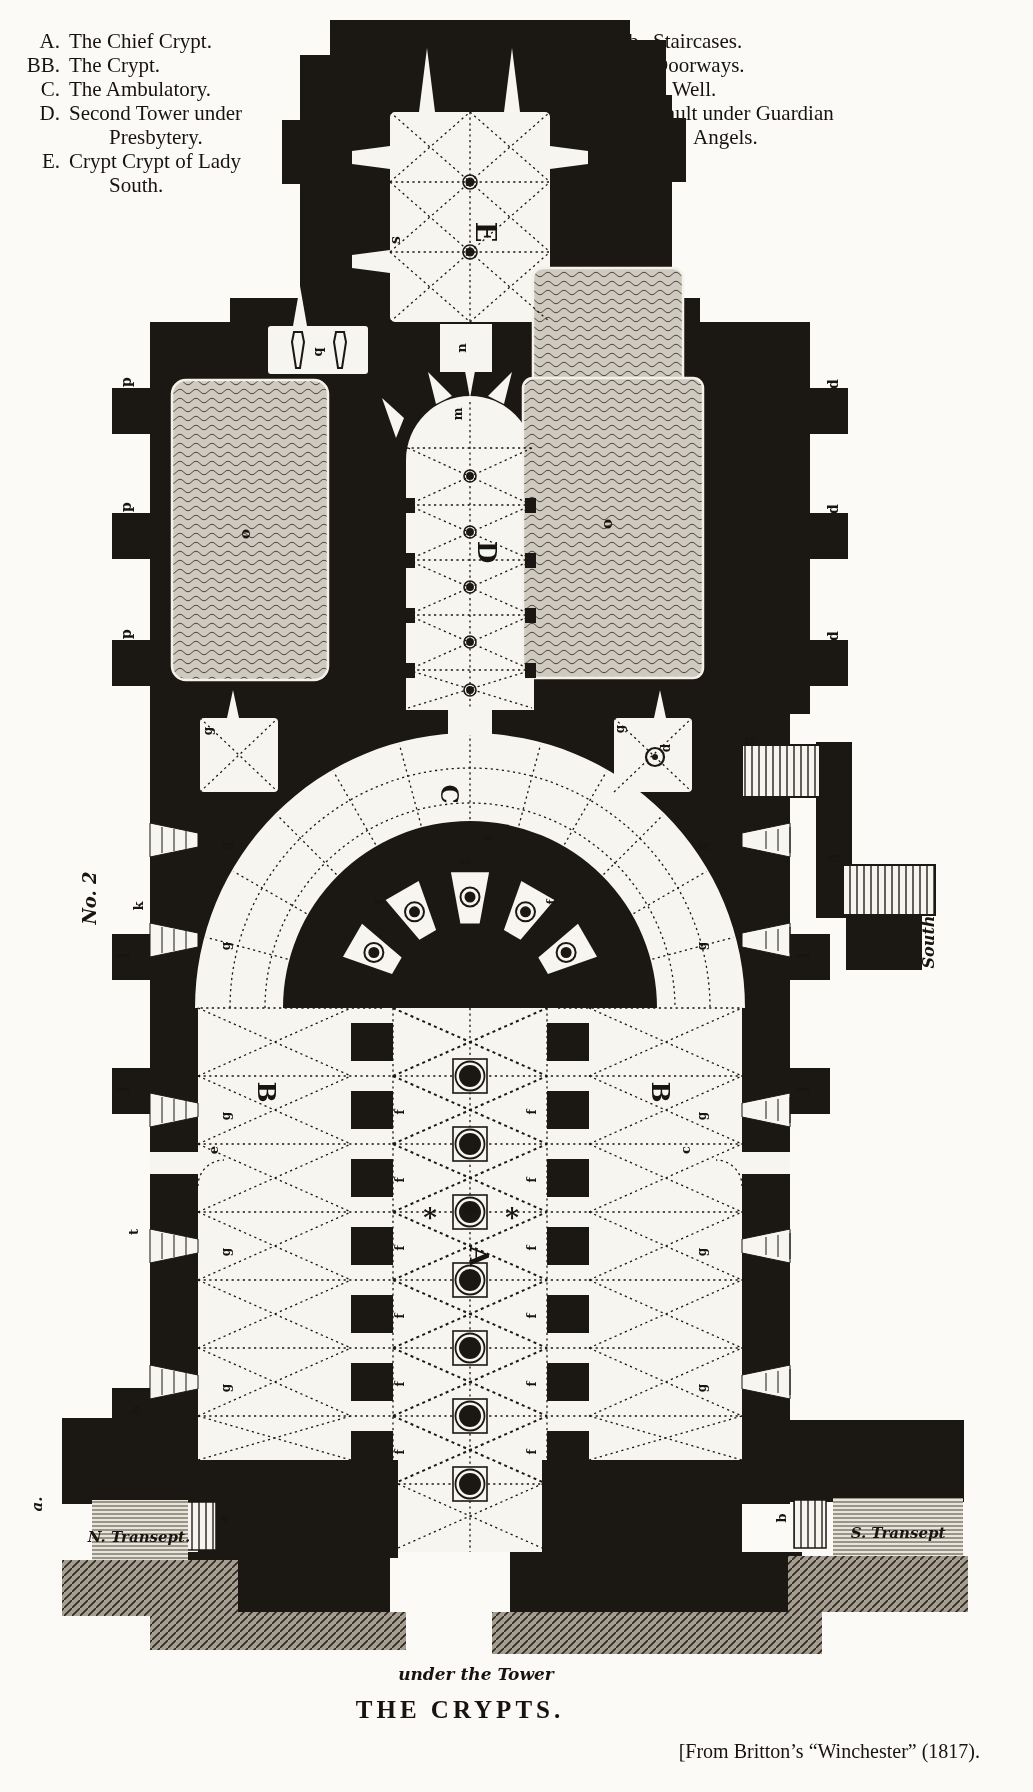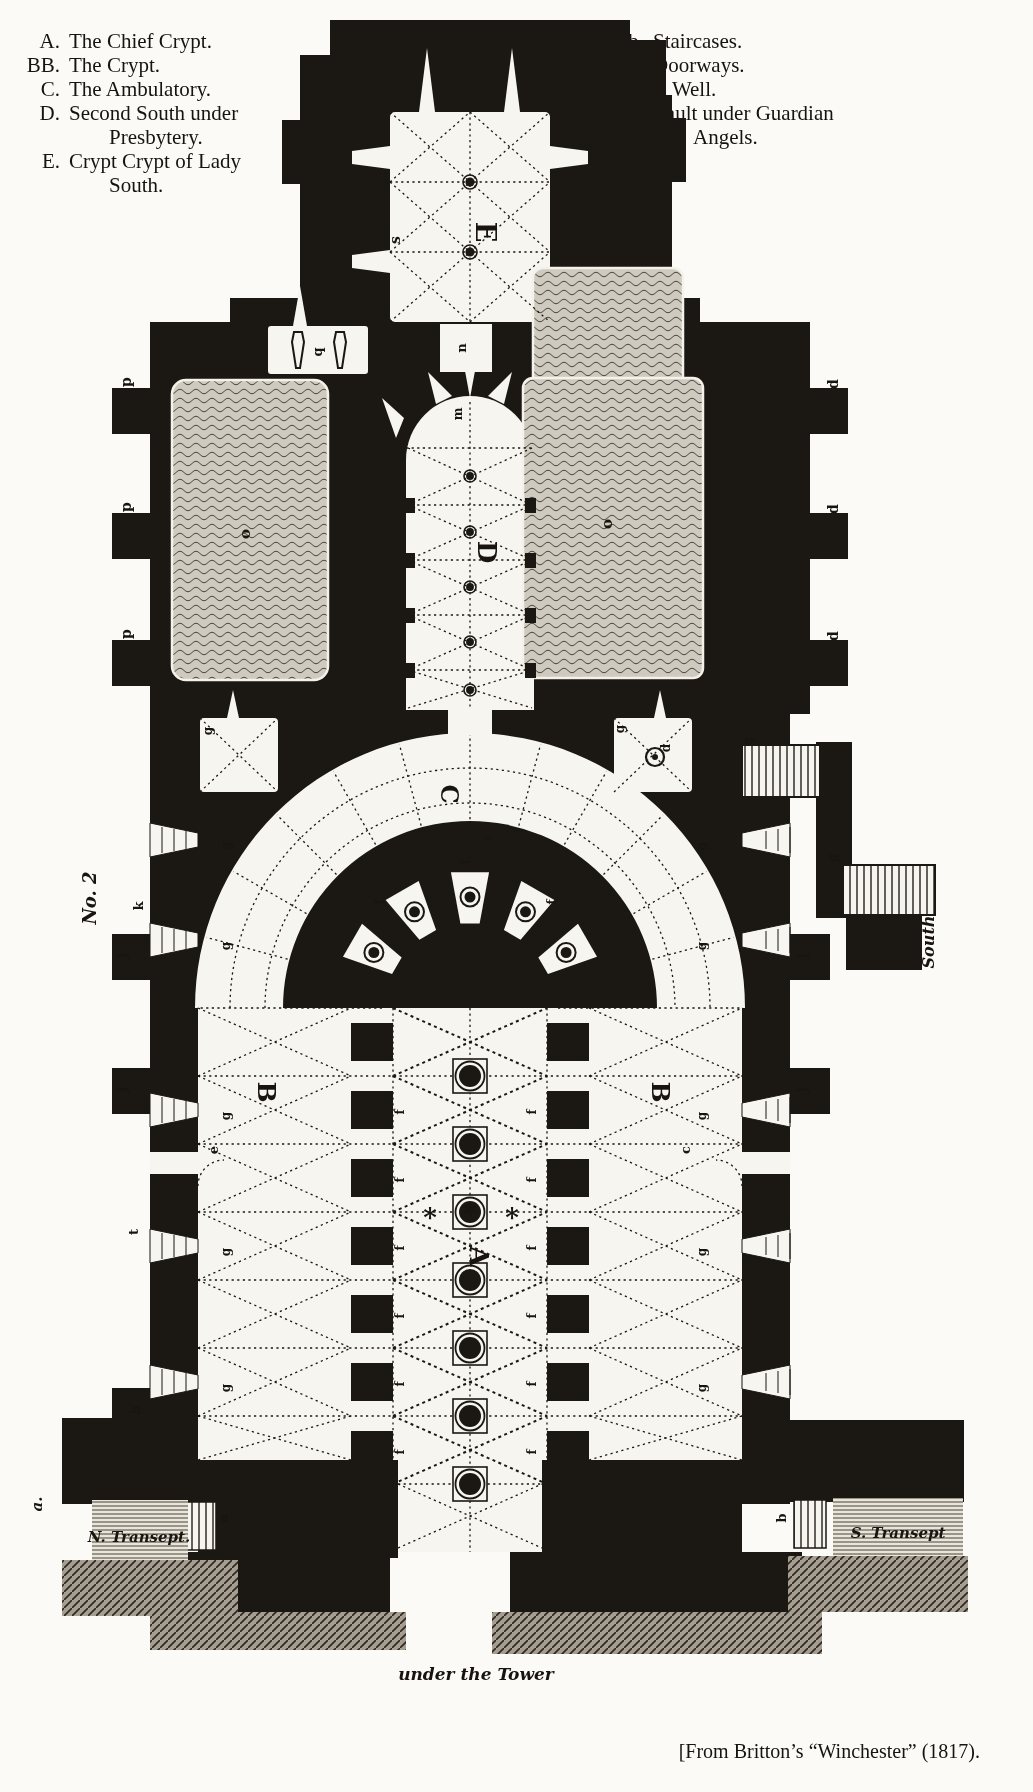--- a/index.html
+++ b/index.html
@@ -56,21 +56,21 @@
       </div>
       <div class="lg-row">
         <span class="lg-key">C.</span>
         <span class="lg-lines">
           <span>The Ambulatory.</span>
         </span>
       </div>
       <div class="lg-row">
         <span class="lg-key">D.</span>
         <span class="lg-lines">
-          <span>Second South under</span>
+          <span>Second Tower under</span>
           <span class="cont">Presbytery.</span>
         </span>
       </div>
       <div class="lg-row">
         <span class="lg-key">E.</span>
         <span class="lg-lines">
           <span>Crypt Crypt of Lady</span>
           <span class="cont">South.</span>
         </span>
       </div>
@@ -510,14 +510,15 @@
         <text x="512" y="1226" class="pl ast" font-size="26" text-anchor="middle">*</text>
         <text x="96" y="898" transform="rotate(-90 96 898)" class="pl fig" font-size="18" text-anchor="middle">No. 2</text>
         <text x="42" y="1504" transform="rotate(-90 42 1504)" class="pl script" font-size="15" text-anchor="middle">a.</text>
         <text x="934" y="942" transform="rotate(-90 934 942)" class="pl script" font-size="16" text-anchor="middle">South</text>
         <text x="139" y="1542" class="pl script" font-size="15" text-anchor="middle">N. Transept.</text>
         <text x="898" y="1538" class="pl script" font-size="15" text-anchor="middle">S. Transept</text>
       </g>
   </svg>
 
   <div class="caption" id="cap-under-tower">under the Tower</div>
+  <div class="caption" id="cap-title">THE CRYPTS.</div>
   <div class="caption" id="cap-source">[From Britton’s “Winchester” (1817).</div>
 </div>
 
 </body></html>

